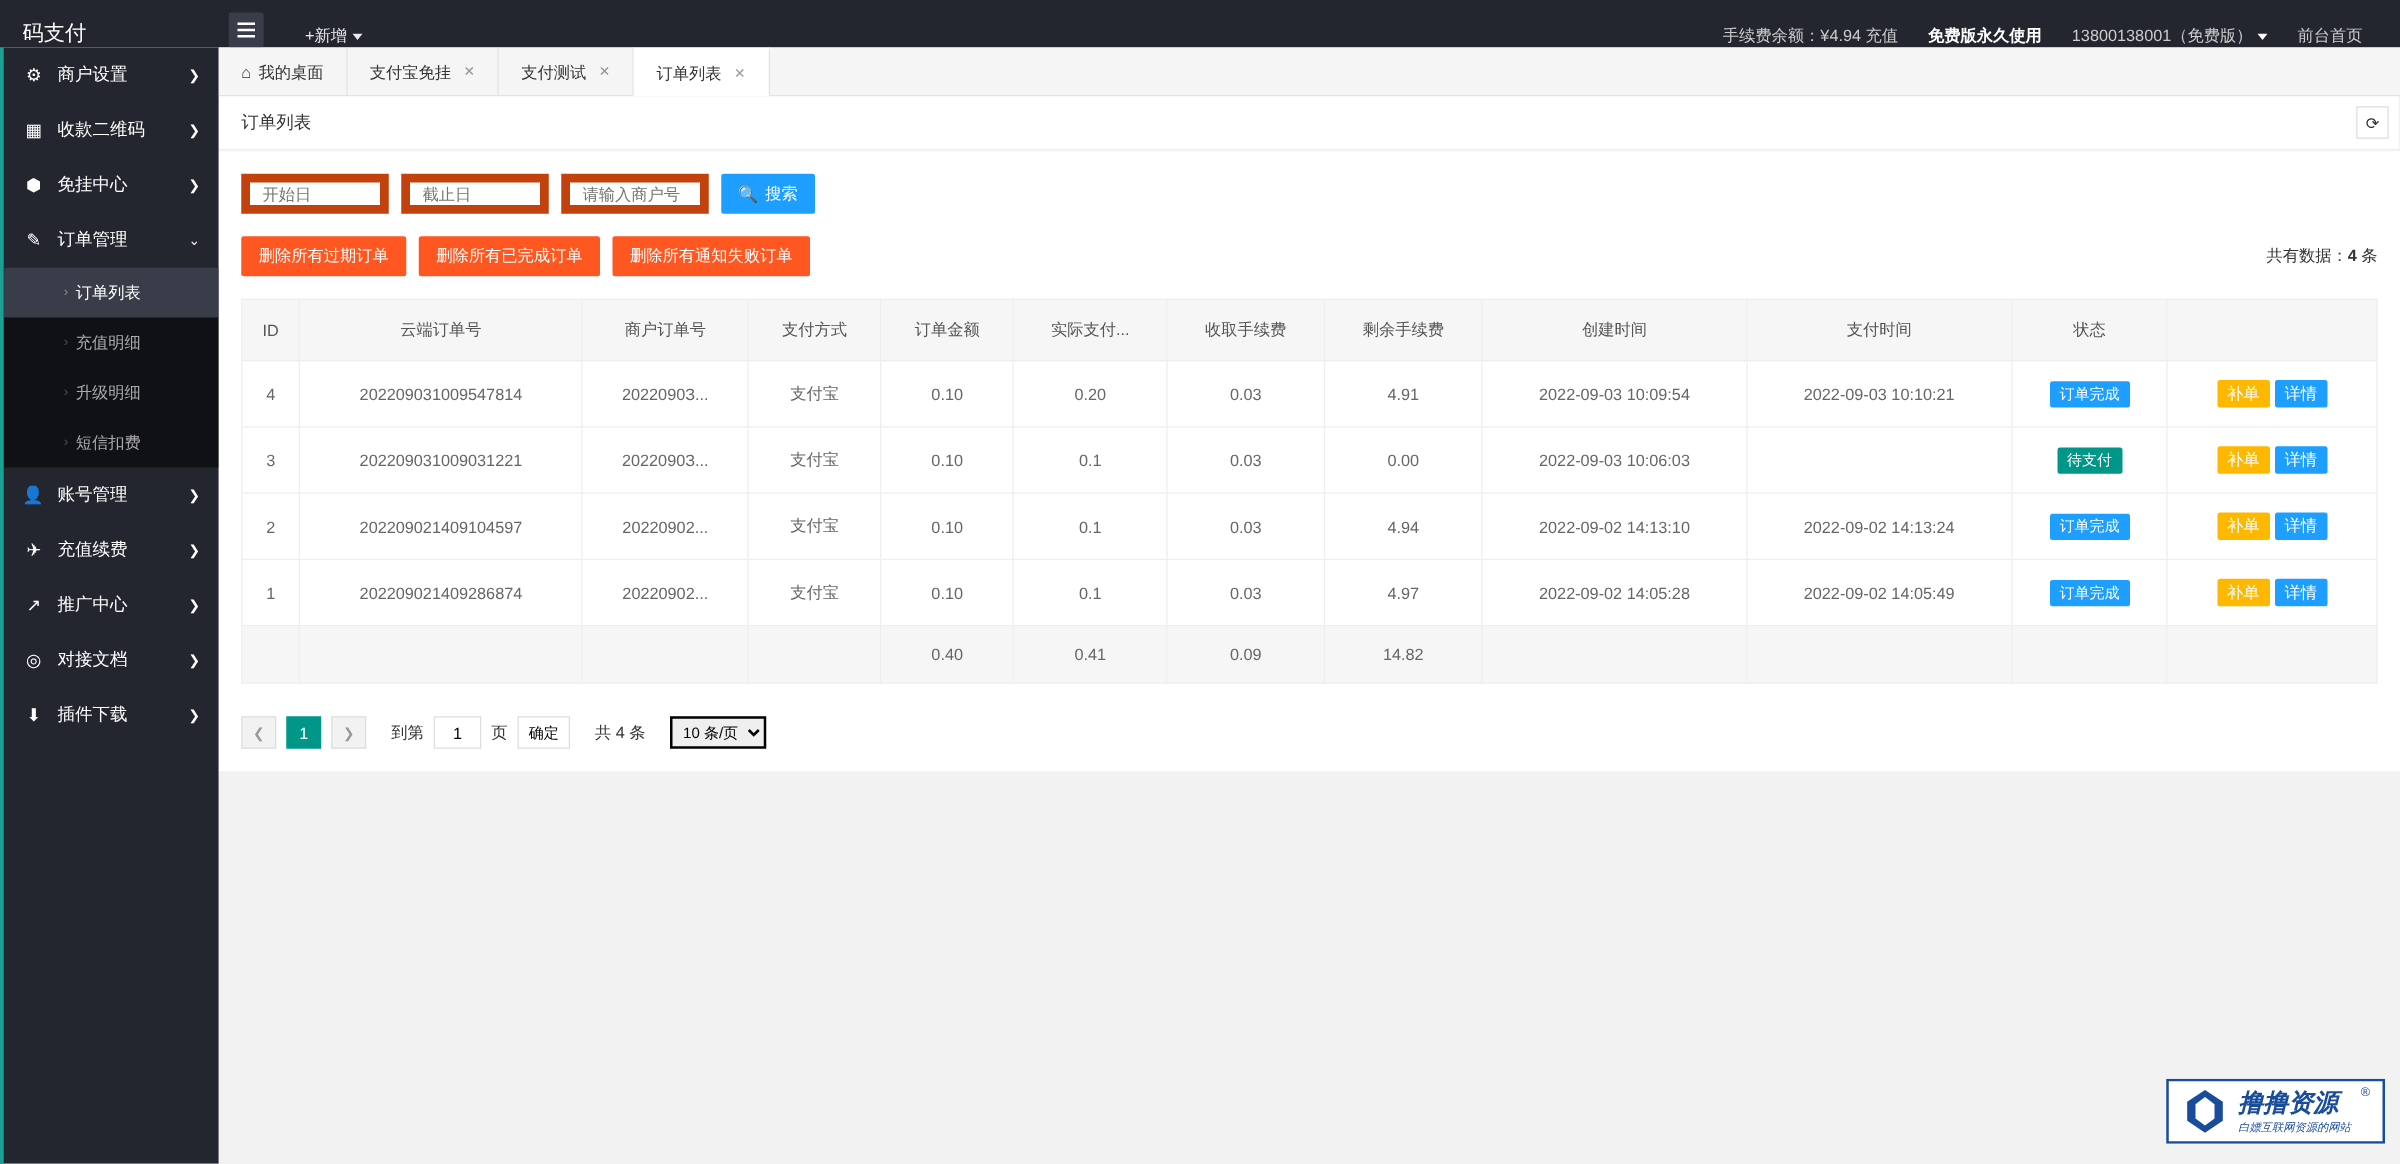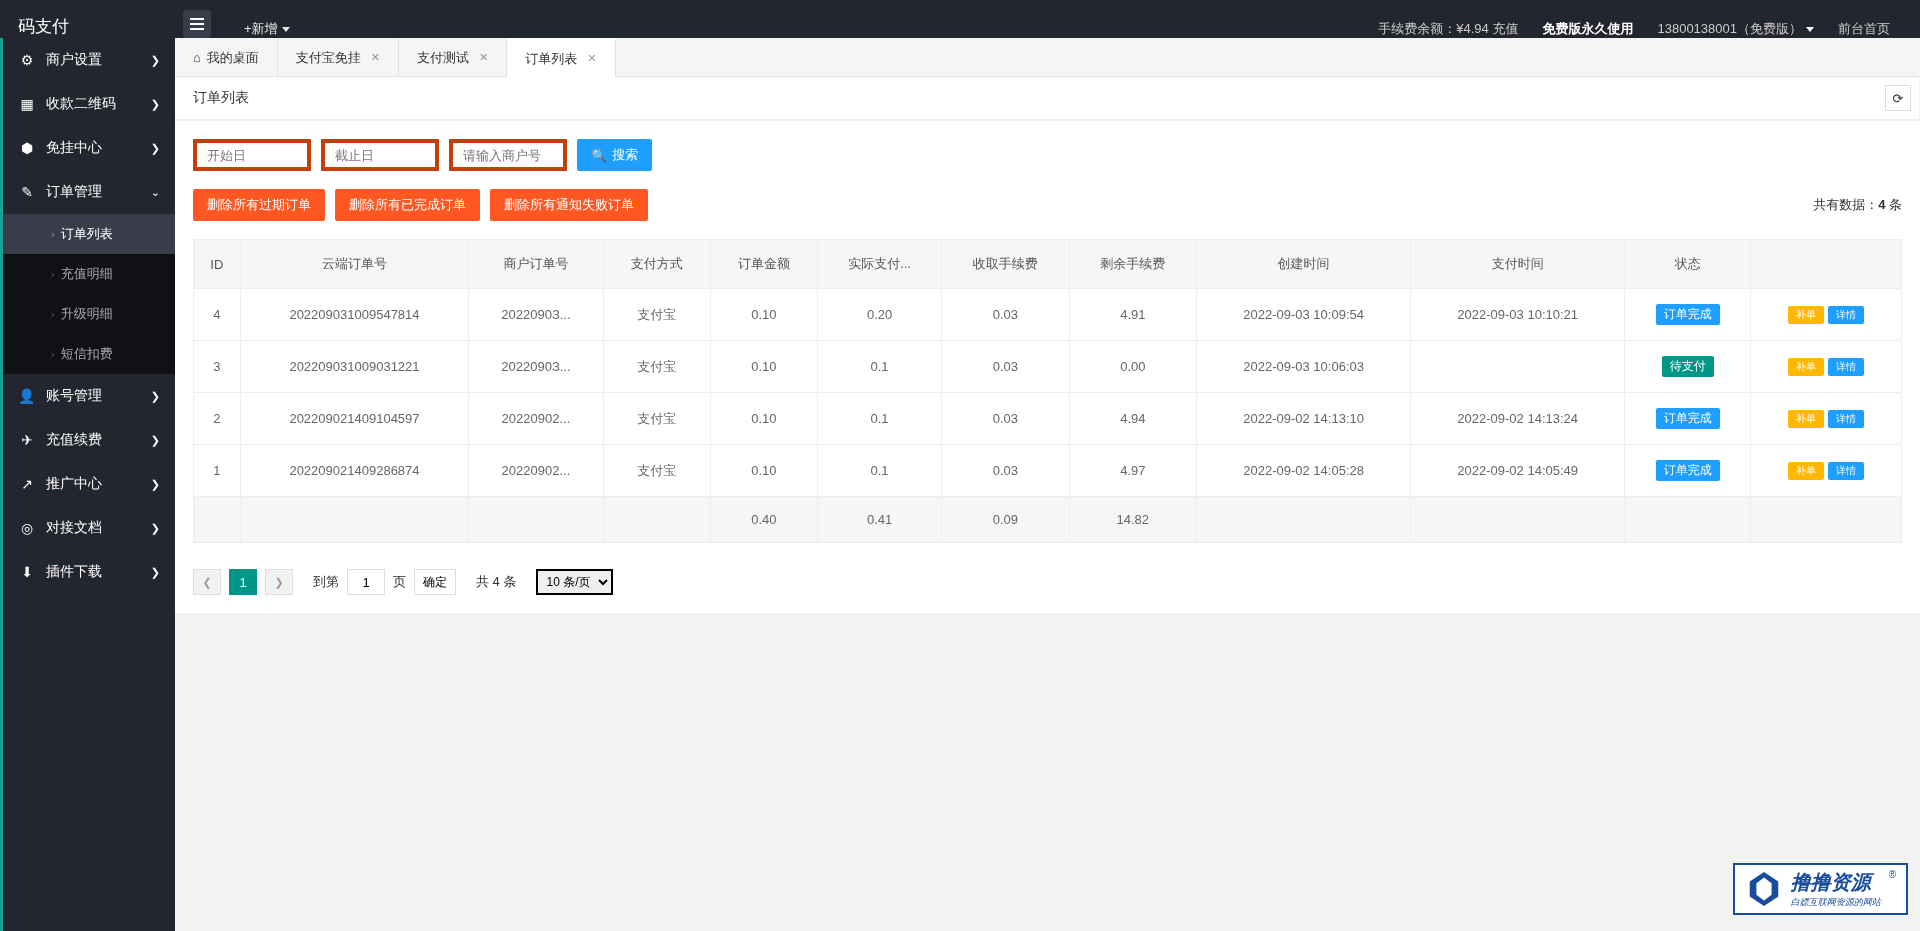--- a/index.html
+++ b/index.html
@@ -26,35 +26,35 @@
 .main { flex: 1; display: flex; flex-direction: column; background: #f2f2f2; overflow: hidden; }
 .tabs { height: 39px; background: #f5f5f5; display: flex; border-bottom: 1px solid #e2e2e2; }
 .tab { padding: 0 18px; height: 39px; display: flex; align-items: center; font-size: 13px; color: #333; cursor: pointer; border-right: 1px solid #e2e2e2; gap: 6px; }
 .tab.active { background: #fff; border-top: 2px solid transparent; }
 .tab .home-icon { font-size: 13px; }
 .tab .close-x { font-size: 11px; opacity: 0.5; margin-left: 4px; }
 .content { flex: 1; overflow: auto; }
 .panel-title { padding: 12px 18px; font-size: 14px; color: #333; background:#fff; margin: 0 1px 1px 0; border-bottom:1px solid #eee; position: relative; }
 .refresh-btn { position: absolute; right: 8px; top: 8px; width: 26px; height: 26px; border: 1px solid #ddd; background: #fff; display: flex; align-items: center; justify-content: center; cursor: pointer; font-size: 13px; }
 .filters { padding: 18px; background: #fff; display: flex; gap: 10px; flex-wrap: wrap; align-items: center; }
-.filters input[type=text] { height: 32px; border: 4px solid #c2410c; padding: 0 10px; font-size: 13px; width: 118px; outline: none; }
+.filters input[type=text] { height: 32px; border: 7px solid #c2410c; padding: 0 10px; font-size: 13px; width: 118px; outline: none; }
 .btn { height: 32px; padding: 0 14px; border: none; font-size: 13px; cursor: pointer; display: inline-flex; align-items: center; gap: 5px; border-radius: 2px; color: #fff; }
 .btn-primary { background: #1e9fff; }
 .btn-danger { background: #ff5722; }
 .actions-row { padding: 0 18px 18px 18px; background: #fff; display: flex; gap: 10px; align-items: center; }
 .total-text { margin-left: auto; font-size: 13px; color: #333; }
 .table-wrap { padding: 0 18px 18px; background: #fff; }
 table { width: 100%; border-collapse: collapse; font-size: 13px; }
 th, td { border: 1px solid #eee; padding: 15px 8px; text-align: center; color: #666; }
 th { background: #f6f6f6; font-weight: 400; color: #555; }
 .badge { display: inline-block; padding: 2px 8px; border-radius: 2px; color: #fff; font-size: 12px; }
 .badge-blue { background: #1e9fff; }
 .badge-teal { background: #009688; }
 .badge-orange { background: #ffb800; color: #fff; }
-.sm-btn { display: inline-block; padding: 2px 8px; border-radius: 2px; color: #fff; font-size: 10px; cursor: pointer; margin: 0 2px; }
+.sm-btn { display: inline-block; padding: 2px 8px; border-radius: 2px; color: #fff; font-size: 13px; cursor: pointer; margin: 0 2px; }
 tr.footer-row td { background: #f6f6f6; }
 .pager { padding: 8px 18px 18px; background: #fff; display: flex; align-items: center; gap: 8px; font-size: 13px; color: #333; }
 .pg-btn { width: 28px; height: 26px; border: 1px solid #ddd; background: #fff; display: flex; align-items: center; justify-content: center; cursor: pointer; font-size: 11px; color: #999; }
 .pg-btn.disabled { background: #f2f2f2; cursor: not-allowed; }
 .pg-num { width: 28px; height: 26px; background: #009688; color: #fff; display: flex; align-items: center; justify-content: center; }
 .pager input { width: 38px; height: 26px; border: 1px solid #ddd; text-align: center; font-size: 13px; }
 .pager .go-btn { height: 26px; padding: 0 8px; border: 1px solid #ddd; background: #fff; cursor: pointer; font-size: 12px; }
 .pager select { height: 26px; border: 2px solid #000000; font-size: 12px; padding: 0 4px; }
 .watermark { position: fixed; right: 12px; bottom: 16px; background: #fff; border: 2px solid #1a4c9c; padding: 4px 10px; display: flex; align-items: center; gap: 8px; }
 .wm-logo { width: 38px; height: 38px; }

